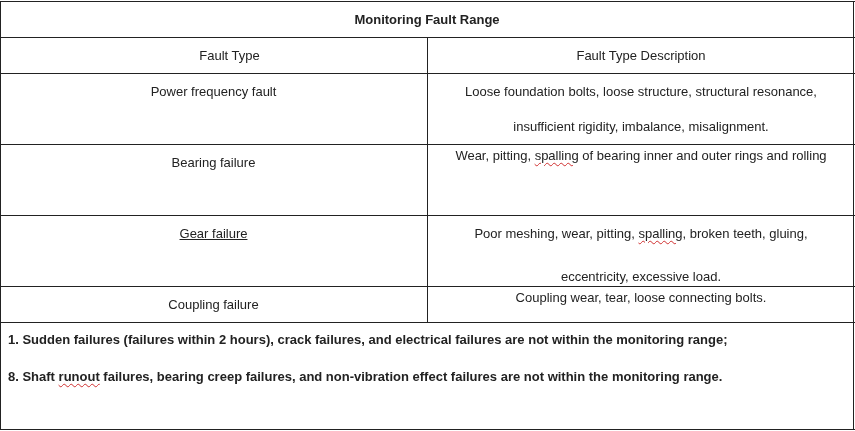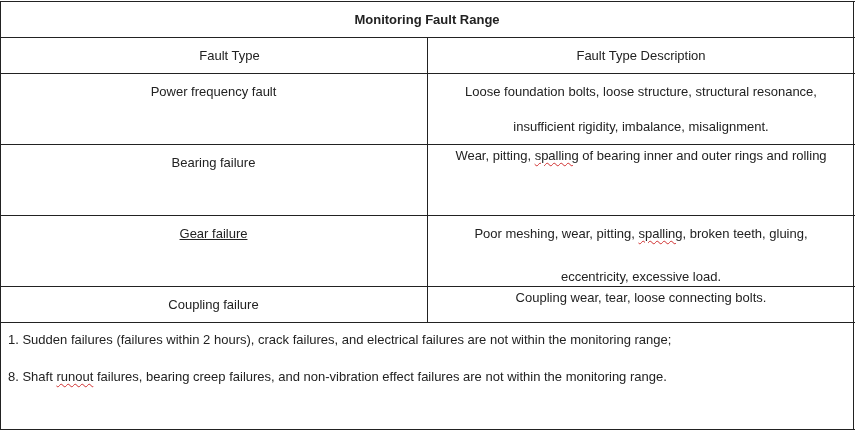--- a/index.html
+++ b/index.html
@@ -3,21 +3,21 @@
   <meta charset="utf-8">
   <style>
     html, body { margin: 0; padding: 0; background: #ffffff; }
     body { width: 855px; height: 431px; position: relative; overflow: hidden;
            font-family: "Liberation Sans", "DejaVu Sans", sans-serif; color: #222; }
     .tbl { position: absolute; left: 0; top: 0; width: 855px; height: 431px; }
     .hline { position: absolute; left: 0; width: 855px; height: 1px; background: #222; }
     .vline { position: absolute; width: 1px; background: #222; }
     .cell { position: absolute; text-align: center; font-size: 13px; line-height: 35px; }
     .title { font-weight: bold; font-size: 13px; }
-    .note { position: absolute; left: 8px; font-size: 13px; line-height: 18px; white-space: nowrap; }
+    .note { position: absolute; left: 8px; font-size: 13px; line-height: 18px; white-space: nowrap; font-weight: bold; }
     .squig { text-decoration: underline wavy #d03030; text-decoration-thickness: 1px; text-underline-offset: 2px; }
   </style>
 </head>
 <body>
 
 <div class="tbl">
 
   <div class="hline" style="top:1px"></div>
   <div class="hline" style="top:37px"></div>
   <div class="hline" style="top:73px"></div>

